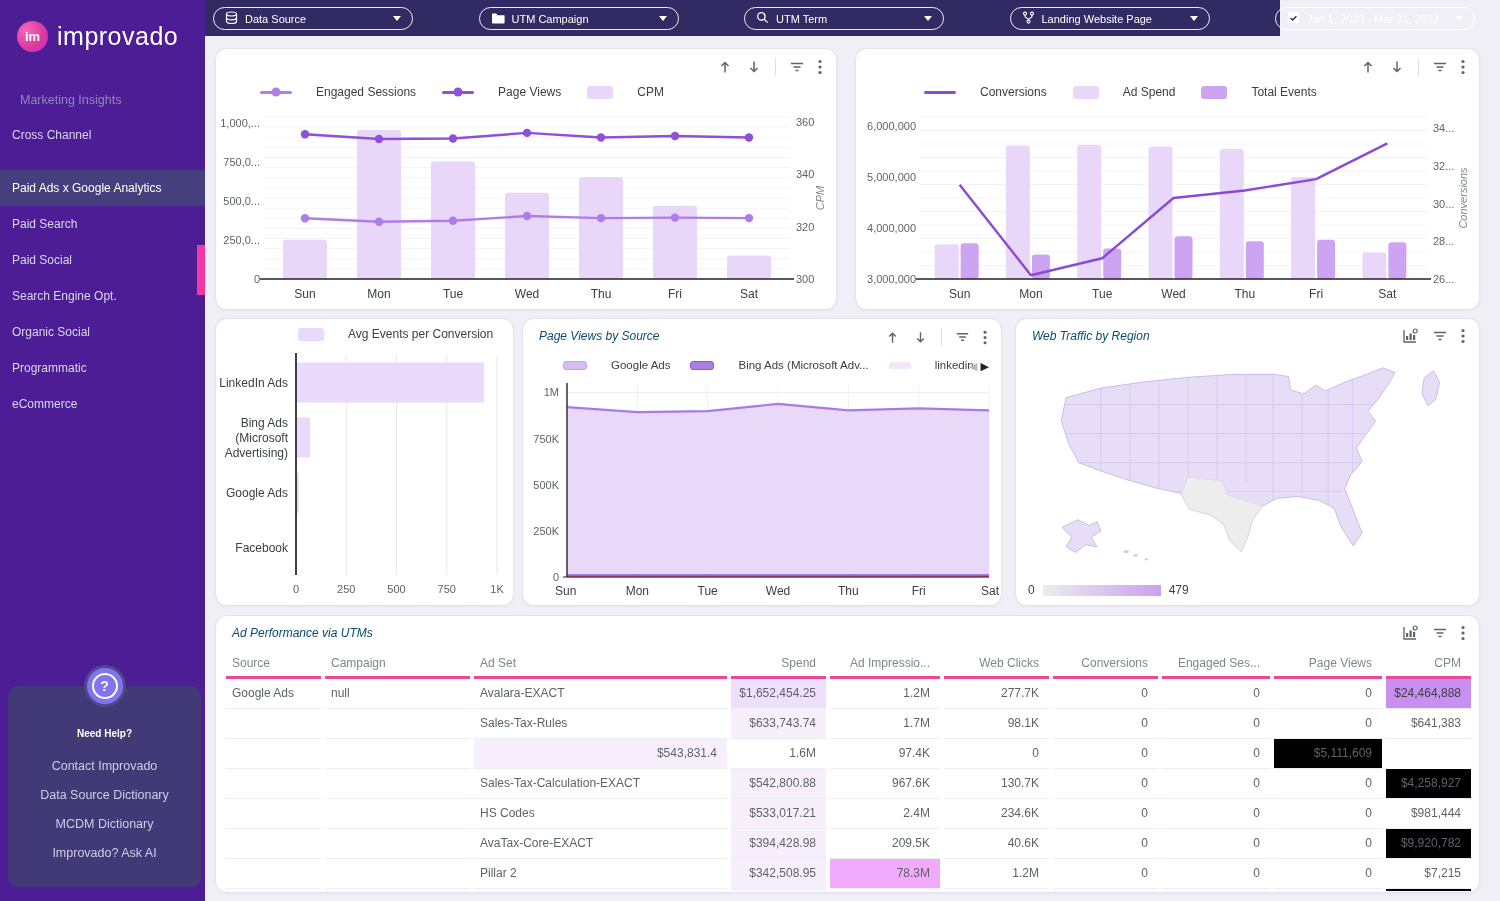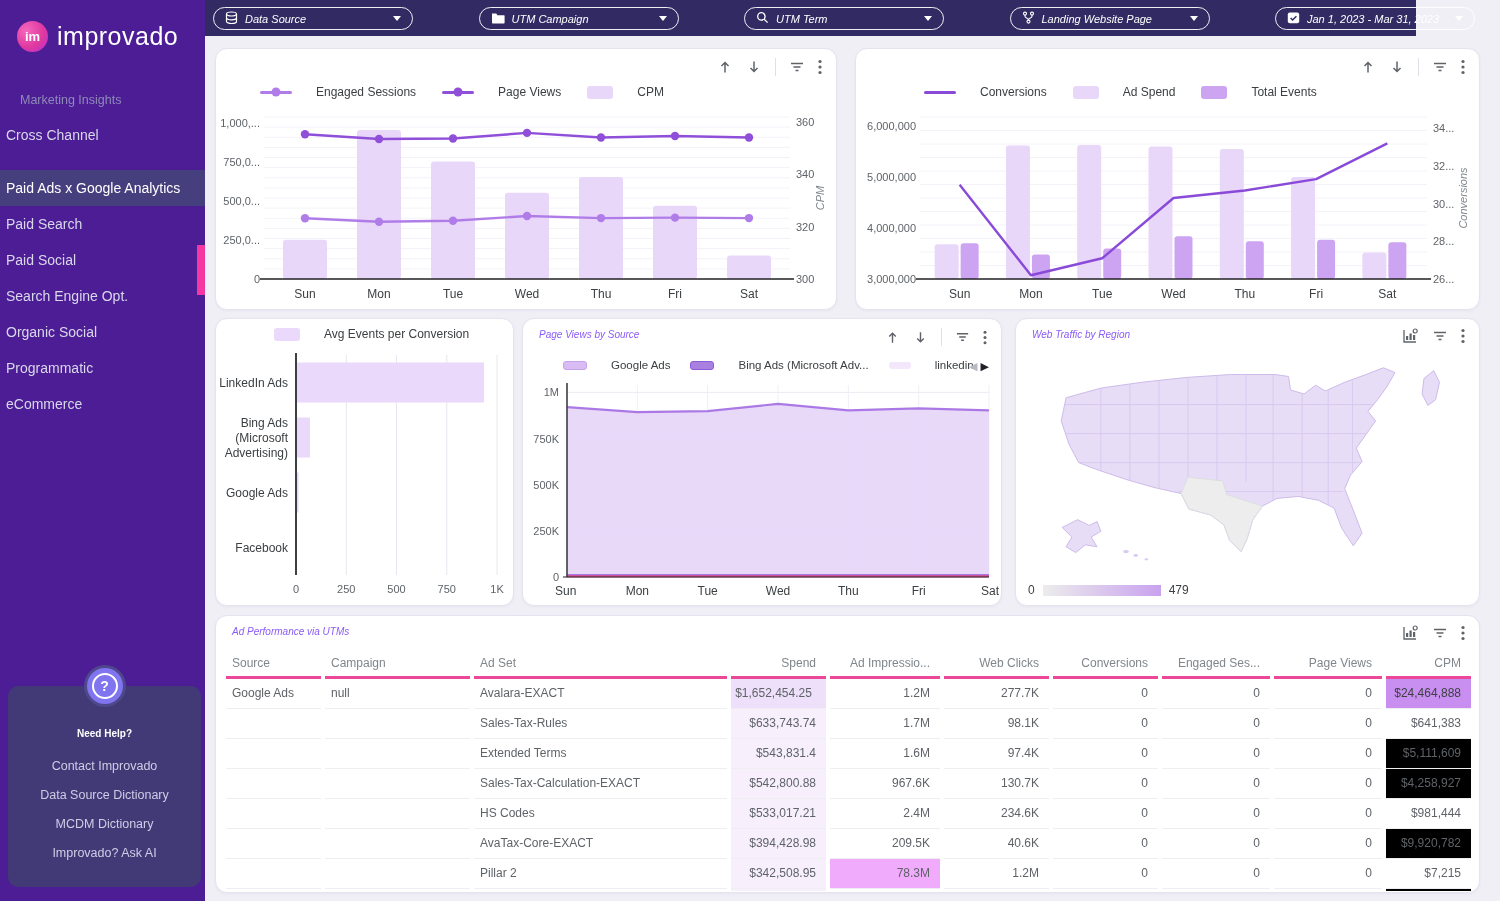--- a/index.html
+++ b/index.html
@@ -1,47 +1,47 @@
 <!DOCTYPE html>
 <html><head>
 <meta charset="utf-8">
 <style>
   html,body{margin:0;padding:0;}
   body{width:1500px;height:901px;position:relative;overflow:hidden;
        font-family:"Liberation Sans",sans-serif;background:#f0eff6;color:#3c4043;}
   
-  .topbar{position:absolute;left:0;top:0;width:1416px;height:36px;background:#322b63;z-index:5;font-style:italic;}
+  .topbar{position:absolute;left:0;top:0;width:1280px;height:36px;background:#322b63;z-index:5;}
   .filters{position:absolute;left:213px;top:7px;width:1262px;display:flex;justify-content:space-between;}
   .pill{box-sizing:border-box;height:23px;min-width:200px;border:1.3px solid rgba(255,255,255,.92);
         border-radius:13px;display:flex;align-items:center;gap:7px;padding:0 11px;color:#fff;font-size:11px;cursor:pointer;}
   .pill .caret{margin-left:auto;width:0;height:0;border-left:4px solid transparent;border-right:4px solid transparent;border-top:5px solid #fff;}
   .pill svg{flex:0 0 auto;}
   
   .sidebar{position:absolute;left:0;top:0;width:205px;height:901px;background:#4c1d95;z-index:6;}
   .brand{display:flex;align-items:center;gap:9px;padding:21px 0 0 17px;}
   .brand-badge{width:31px;height:31px;border-radius:50%;display:flex;align-items:center;justify-content:center;
         background:radial-gradient(circle at 30% 30%, #f567bc, #e0399f 55%, #b62fd2);color:#fff;font-size:13px;font-weight:bold;}
   .brand-name{color:#fff;font-size:25px;letter-spacing:.5px;}
   .section-label{color:#8f8ab8;font-size:12.5px;margin:41px 0 10px 20px;}
-  .nav-item{height:36px;display:flex;align-items:center;padding-left:6px;color:#d9d8ea;font-size:14px;cursor:pointer;}
+  .nav-item{height:36px;display:flex;align-items:center;padding-left:12px;color:#d9d8ea;font-size:12px;cursor:pointer;}
   .nav-item.first{margin-bottom:17px;}
   .nav-item.active{background:#463f7d;color:#fff;}
   .scroll-accent{position:absolute;right:0;top:245px;width:8px;height:50px;background:#f437a3;}
   .help-card{position:absolute;left:8px;bottom:14px;width:181px;background:#413a77;border-radius:10px;
         padding:36px 6px 12px;text-align:center;}
   .help-badge{position:absolute;top:-18px;left:50%;transform:translateX(-50%);width:36px;height:36px;border-radius:50%;
         background:#8074ef;display:flex;align-items:center;justify-content:center;box-shadow:0 0 0 3px #4f488c;}
   .help-badge .qring{width:22px;height:22px;border:2px solid #fff;border-radius:50%;color:#fff;font-size:14px;font-weight:bold;
         display:flex;align-items:center;justify-content:center;}
   .help-title{color:#fff;font-weight:bold;font-size:10px;margin:6px 0 20px;}
   .help-link{color:#cfcde6;font-size:12.5px;margin:15px 0;cursor:pointer;}
   
   .main{position:absolute;left:205px;top:36px;width:1295px;height:865px;}
   .card{position:absolute;background:#fff;border:1px solid #e5e3ef;border-radius:12px;box-shadow:0 1px 3px rgba(60,60,110,.05);}
-  .card-title{position:absolute;top:10px;left:16px;font-size:10px;font-style:italic;color:#8b5cf6;}
+  .card-title{position:absolute;top:10px;left:16px;font-size:12px;font-style:italic;color:#0c4a6e;}
   .tools{position:absolute;top:9px;right:14px;display:flex;align-items:center;gap:13px;}
   .tool{cursor:pointer;display:flex;align-items:center;}
   .tool-divider{width:1px;height:18px;background:#dfdfe8;}
   .legend{position:absolute;display:flex;align-items:center;gap:26px;font-size:12px;color:#3c4043;}
   .legend-item{display:flex;align-items:center;gap:24px;cursor:pointer;}
   .line-marker{width:32px;height:3px;border-radius:2px;position:relative;}
   .line-marker.dotted::after{content:"";position:absolute;left:50%;top:50%;transform:translate(-50%,-50%);
         width:9px;height:9px;border-radius:50%;background:inherit;}
   .bar-marker{width:26px;height:13px;border-radius:3px;}
   .chart-box{position:absolute;}
@@ -57,21 +57,21 @@
   .map-legend{position:absolute;left:12px;bottom:8px;display:flex;align-items:center;gap:8px;font-size:12px;color:#3c4043;}
   .map-gradient{width:118px;height:11px;background:linear-gradient(90deg,#ececec,#c9a2ef);}
   
   .table{position:absolute;left:10px;right:8px;top:34px;bottom:1px;overflow:hidden;font-size:12px;color:#5f6368;}
   .trow{display:grid;grid-template-columns:95px 145px 253px 95px 110px 105px 105px 108px 108px 1fr;column-gap:4px;}
   .tcell{height:29px;line-height:29px;border-bottom:1px solid #ededf2;white-space:nowrap;overflow:hidden;}
   .thead .tcell{height:26px;line-height:26px;color:#80868b;border-bottom:3px solid #ec4899;}
   .al{padding-left:6px;text-align:left;}
   .ar{padding-right:10px;text-align:right;}
   .hl-s1{background:#f7f0fc;}
-  .hl-s2{background:#eee0fa;text-align:center;}
+  .hl-s2{background:#eee0fa;}
   .hl-c1{background:#000000;}
   .hl-c2{background:#c98ff0;color:#3c4043;}
   .hl-i1{background:#f0abfc;}
 </style>
 </head>
 <body>
 
 <div class="topbar">
   <div class="filters">
     <div class="pill">
@@ -342,21 +342,21 @@
           <text x="246.21428571428572" y="193" text-anchor="middle" class="cat">Tue</text>
           <text x="317.5" y="193" text-anchor="middle" class="cat">Wed</text>
           <text x="388.7857142857143" y="193" text-anchor="middle" class="cat">Thu</text>
           <text x="460.07142857142856" y="193" text-anchor="middle" class="cat">Fri</text>
           <text x="531.3571428571429" y="193" text-anchor="middle" class="cat">Sat</text>
           <text x="611" y="93" text-anchor="middle" class="axis-name" transform="rotate(-90 611 93)">Conversions</text>
         </svg></div>
   </div>
 
   <div class="card" style="left:10px;top:282px;width:297px;height:286px;">
-    <div class="legend" style="top:8px;left:58px;">
+    <div class="legend" style="top:8px;left:82px;">
       <span class="legend-item">
         <span class="bar-marker" style="background:#ead9fa;"></span>
         <span>Avg Events per Conversion</span>
         </span>
     </div>
     <div class="chart-box" id="chart-avg-events-per-conversion" style="left:0;right:0;top:28px;bottom:4px;"><svg width="297" height="254">
           <line x1="80" x2="80" y1="8" y2="228" stroke="#e8e6ef" stroke-width="1"></line>
           <text x="80" y="246" text-anchor="middle" class="tick">0</text>
           <line x1="130.25" x2="130.25" y1="8" y2="228" stroke="#e8e6ef" stroke-width="1"></line>
           <text x="130.25" y="246" text-anchor="middle" class="tick">250</text>
@@ -580,21 +580,20 @@
           <div class="tcell ar">1.7M</div>
           <div class="tcell ar">98.1K</div>
           <div class="tcell ar">0</div>
           <div class="tcell ar">0</div>
           <div class="tcell ar">0</div>
           <div class="tcell ar">$641,383</div>
         </div>
         <div class="trow">
           <div class="tcell al"></div>
           <div class="tcell al"></div>
-          <div class="tcell al">Extended Terms</div>
           <div class="tcell ar hl-s1">$543,831.4</div>
           <div class="tcell ar">1.6M</div>
           <div class="tcell ar">97.4K</div>
           <div class="tcell ar">0</div>
           <div class="tcell ar">0</div>
           <div class="tcell ar">0</div>
           <div class="tcell ar hl-c1">$5,111,609</div>
         </div>
         <div class="trow">
           <div class="tcell al"></div>

